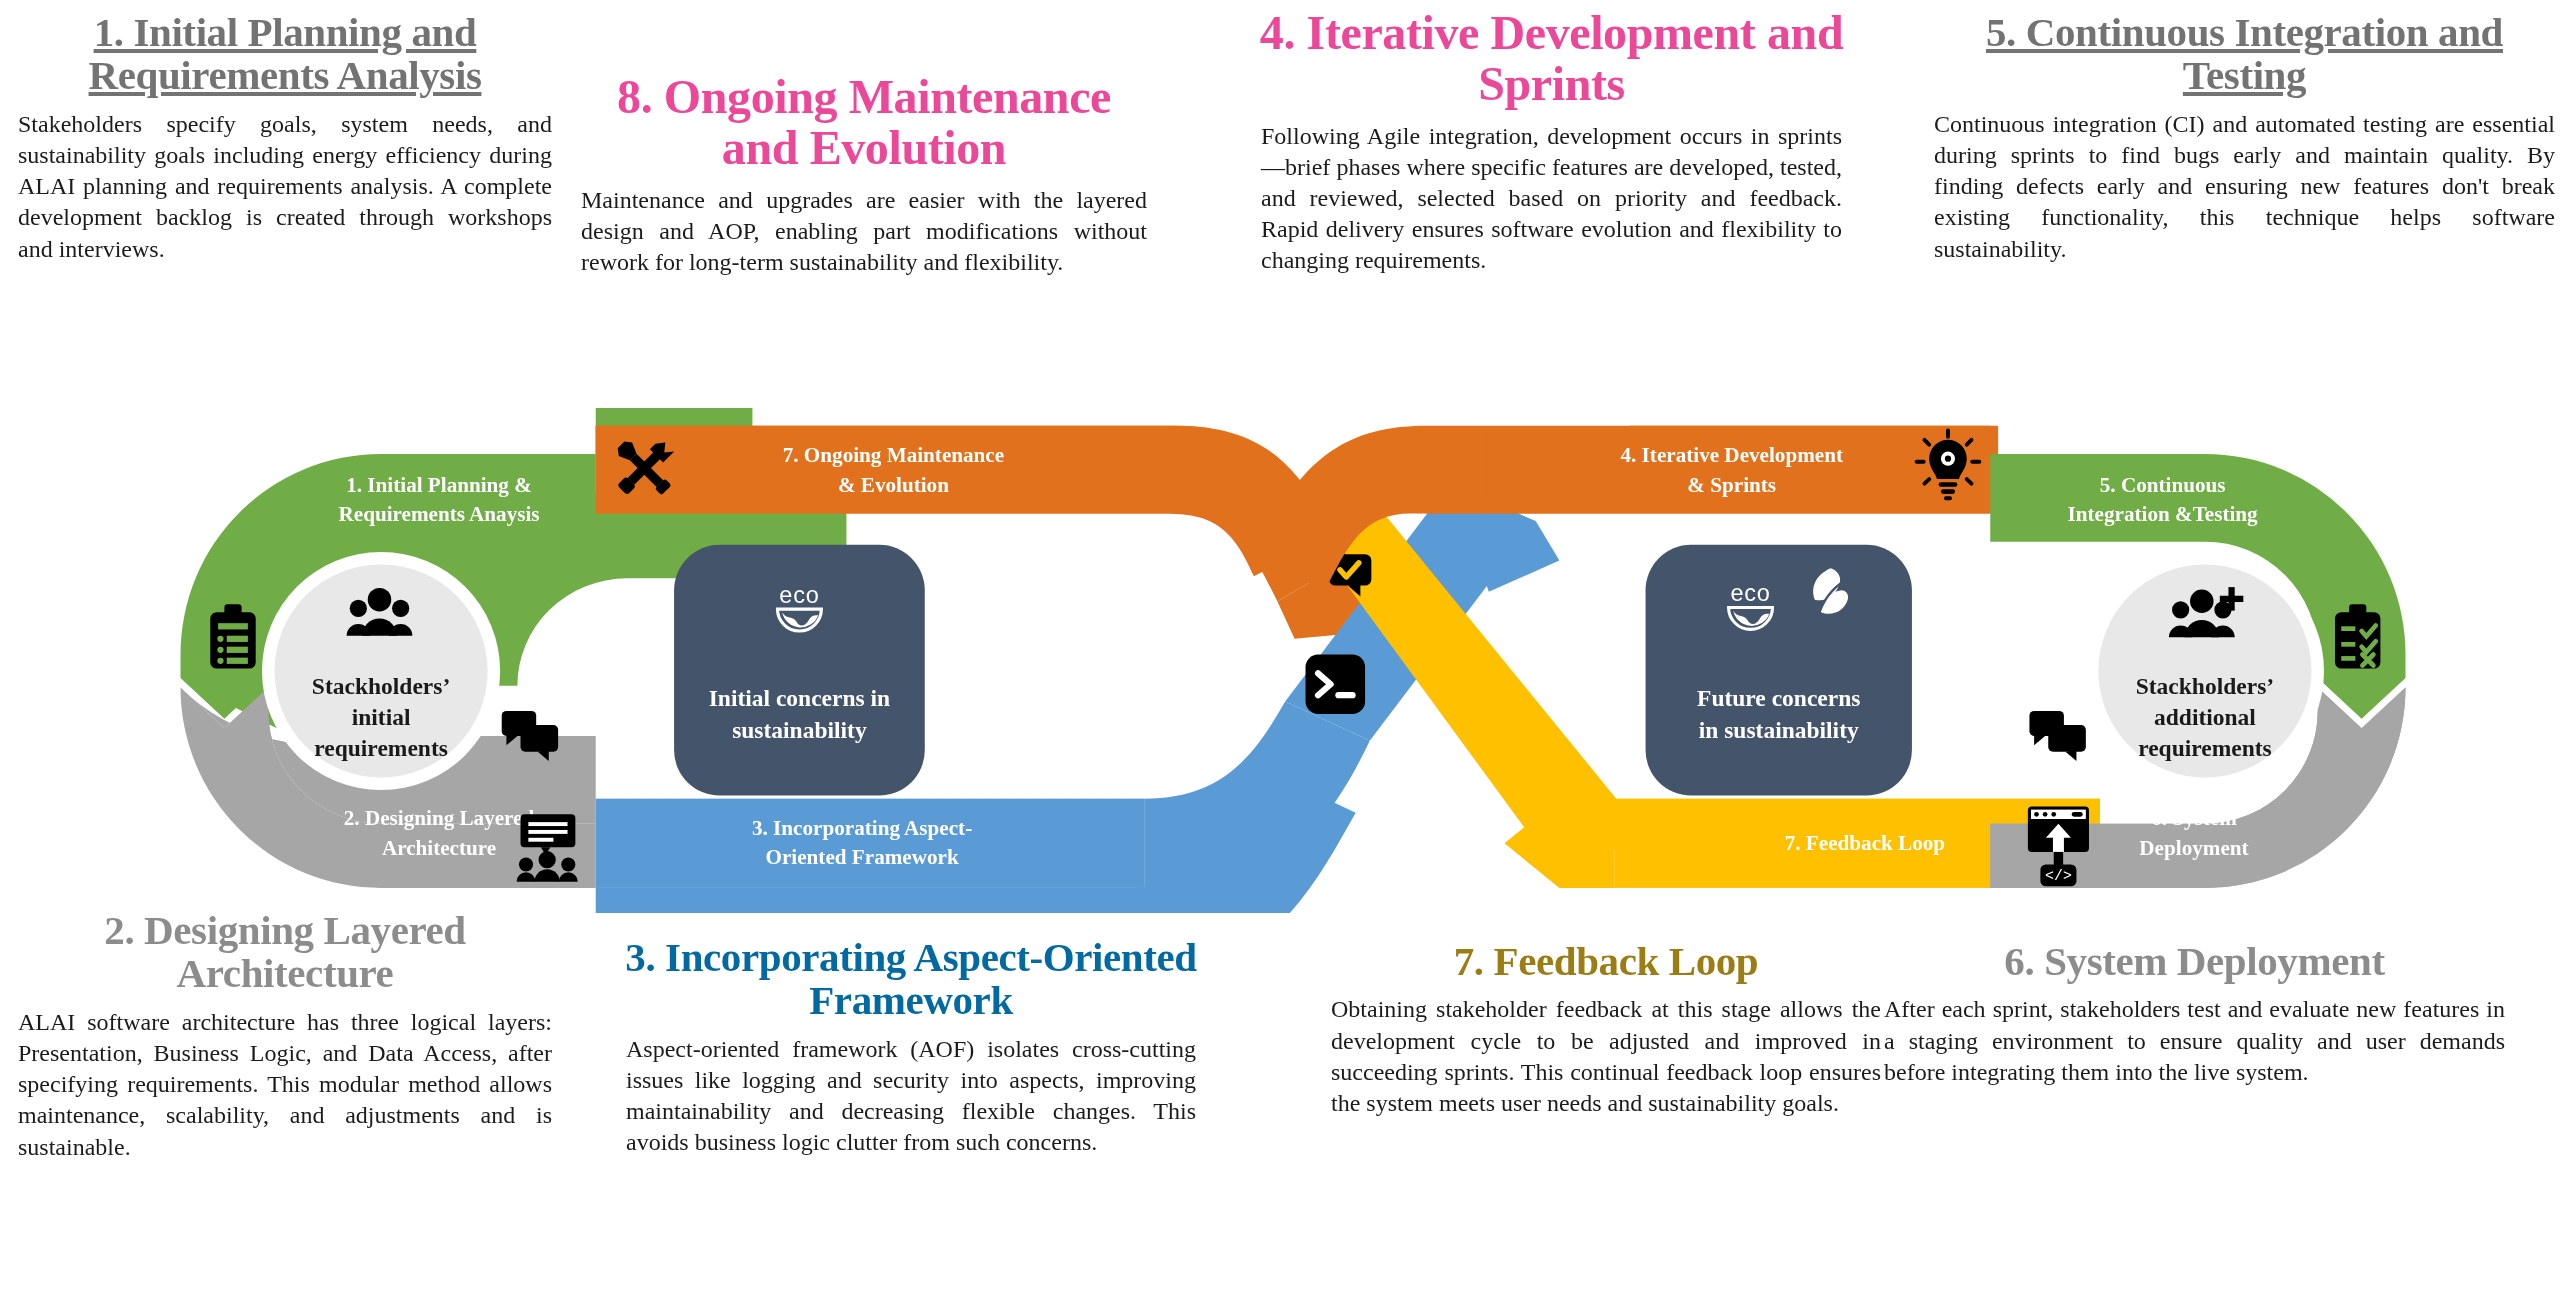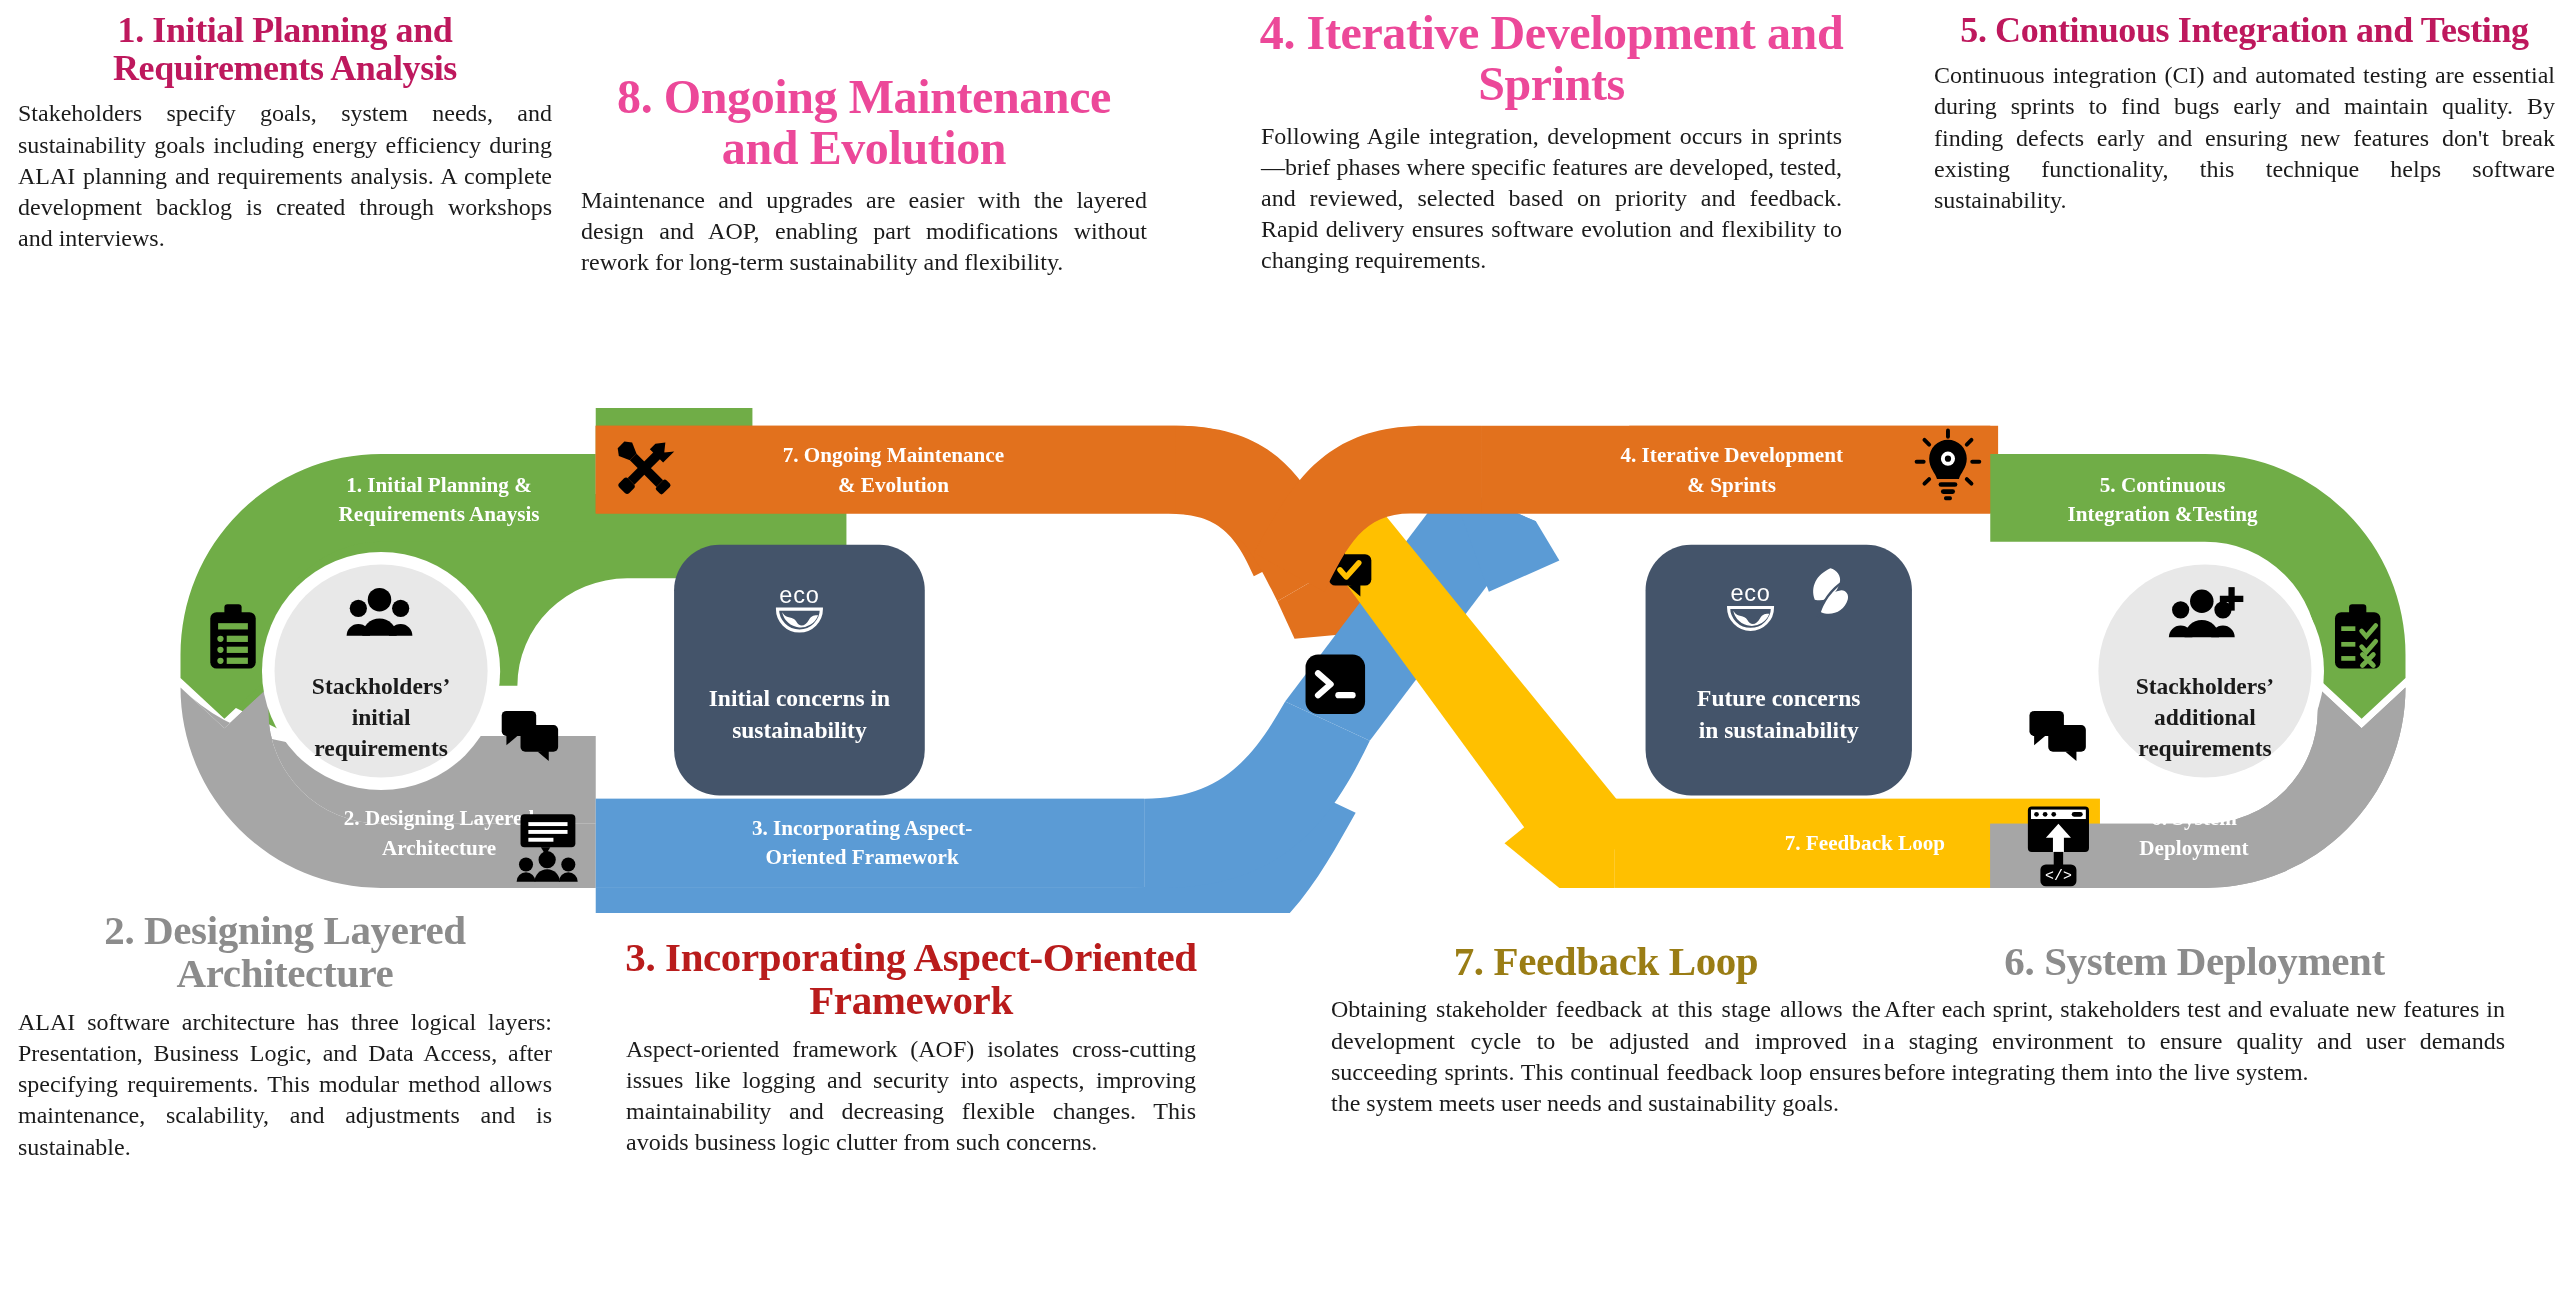--- a/index.html
+++ b/index.html
@@ -7,24 +7,24 @@
        font-family:"Liberation Serif","DejaVu Serif",serif;}
 
   
   .block{position:absolute;}
   .block h2{margin:0 0 11px 0;text-align:center;font-weight:bold;
             line-height:1.06;letter-spacing:-0.4px;}
   .block p{margin:7px;text-align:justify;color:#1b1b1b;
            font-size:24px;line-height:1.30;
            -webkit-hyphens:auto;hyphens:auto;}
 
-  .h-green{color:#be185d;font-size:36px;}
+  .h-green{color:#737373;font-size:41px;text-decoration:underline;}
   .h-orange{color:#ec4899;font-size:48px;}
   .h-grey{color:#8c8c8c;font-size:41px;}
-  .h-blue{color:#b91c1c;font-size:41px;}
+  .h-blue{color:#0369a1;font-size:41px;}
   .h-gold{color:#9a7d15;font-size:41px;}
 
   
   #blk1{left:11px;  top:11px;  width:548px;}
   #blk8{left:574px; top:72px;  width:580px;}
   #blk4{left:1254px;top:7.8px;  width:595px;}
   #blk5{left:1927px;top:11px;  width:635px;}
 
   #blk2{left:11px;  top:909px;width:548px;}
   #blk3{left:619px; top:936px;width:584px;}

